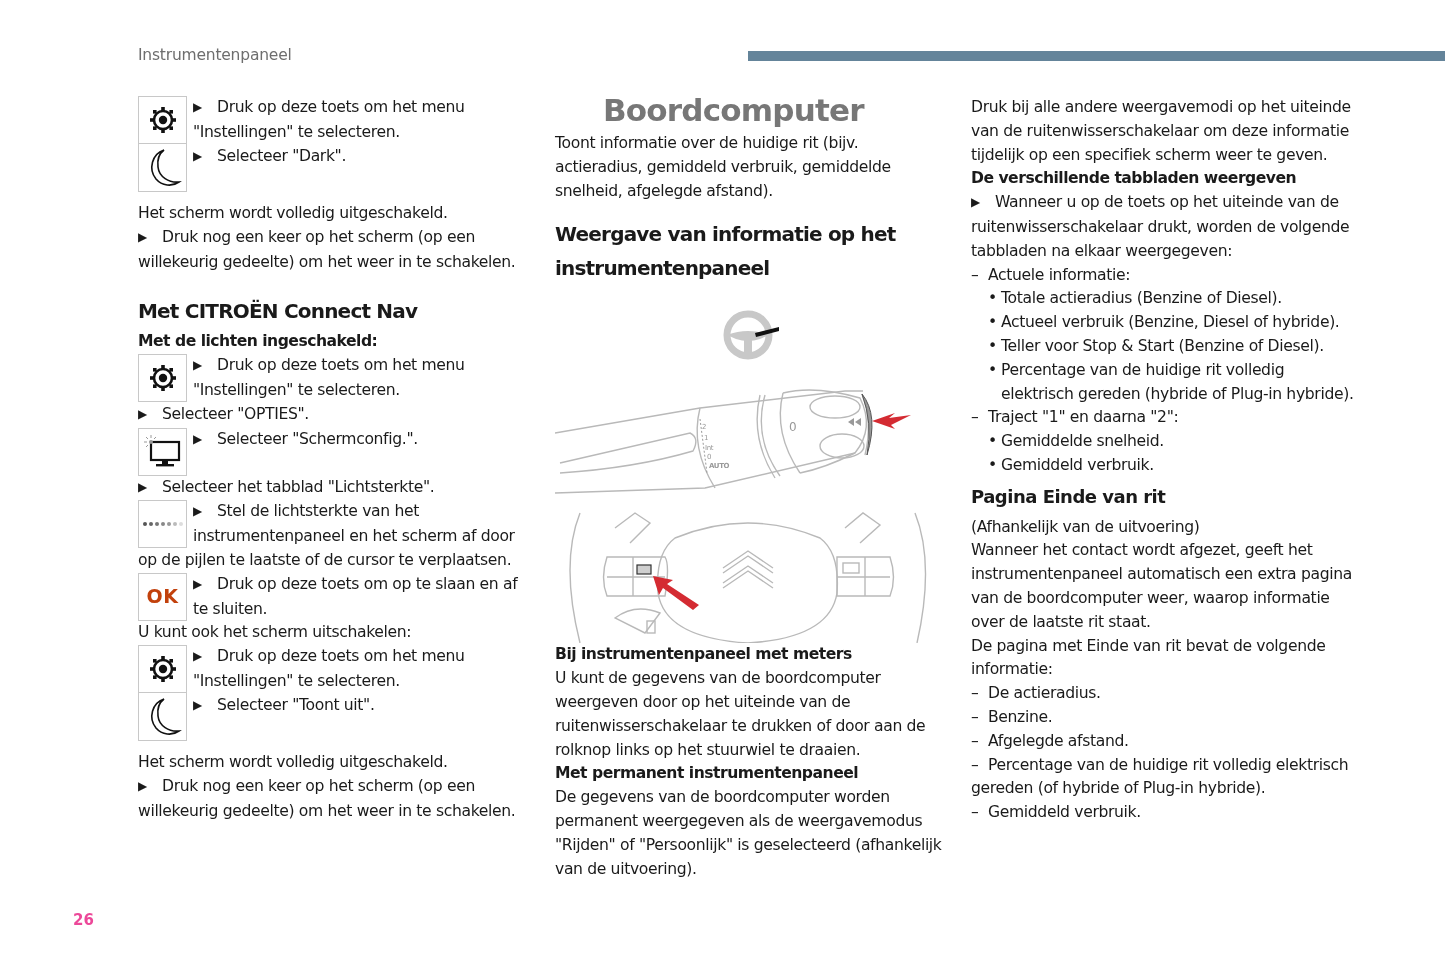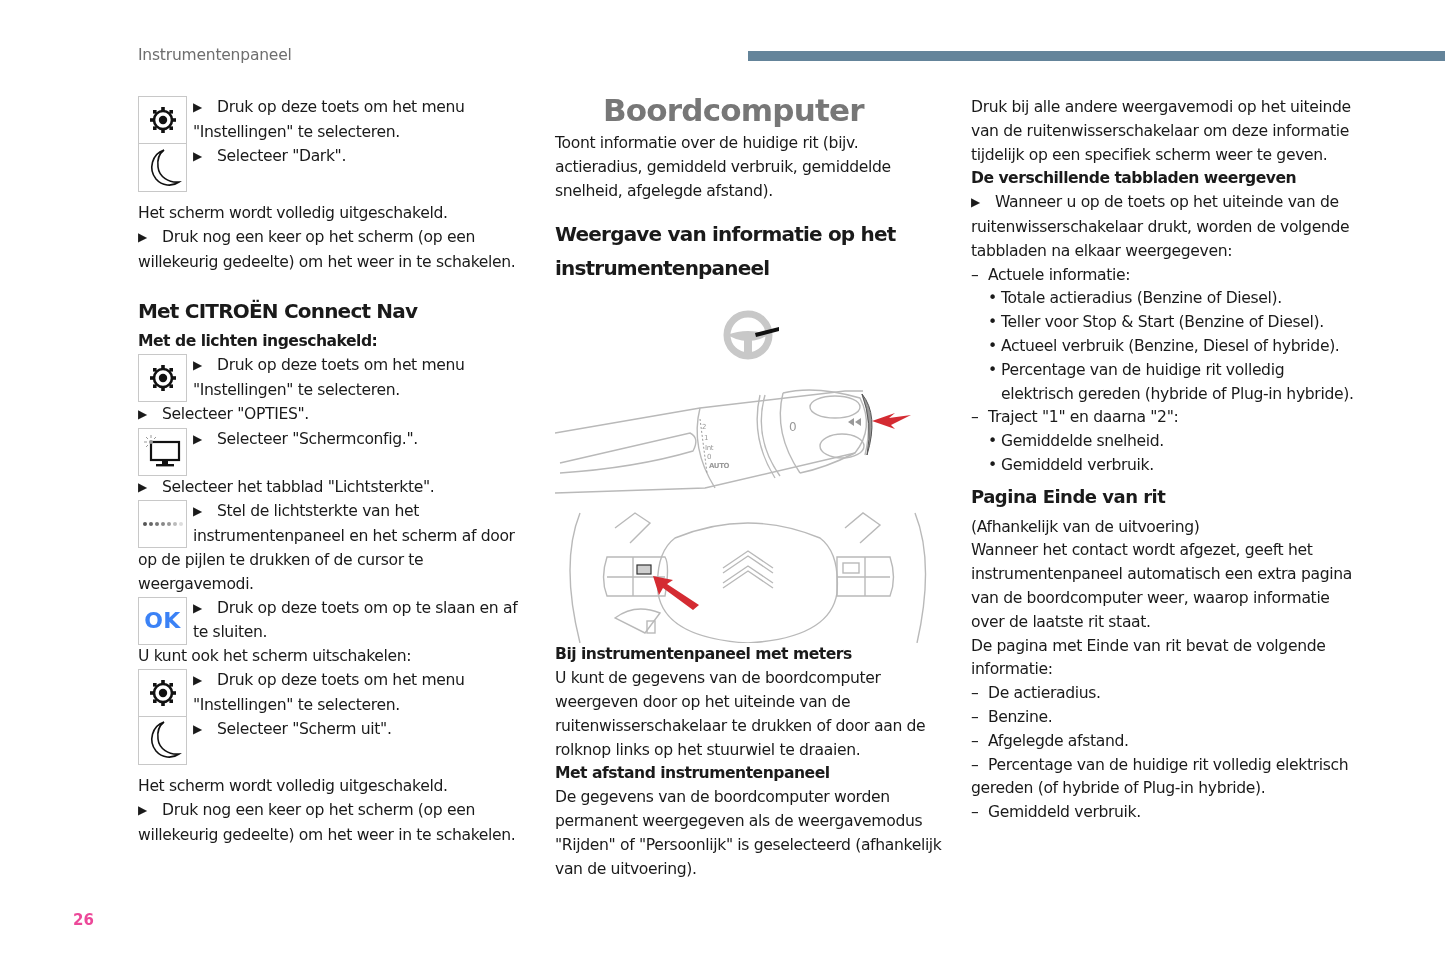--- a/index.html
+++ b/index.html
@@ -16,21 +16,21 @@
   .col-3 { left: 971px; width: 390px; }
 
   p { margin: 0; }
   b { font-weight: normal; text-align: right; }
   .arrow { display: inline-block; width: 14px; font-size: 12px; margin-right: 10px; position: relative; top: -1px; }
 
   .icon-row { display: flex; align-items: flex-start; }
   .icon-box { width: 49px; height: 48px; border: 1px solid #c8c8c8; flex: 0 0 49px; margin-right: 6px; display: flex; align-items: center; justify-content: center; background: #fff; }
   .icon-stack .icon-box + .icon-box { border-top: none; }
   .icon-row .txt { flex: 1; padding-top: 0px; }
-  .ok-text { font-weight: bold; font-size: 22px; letter-spacing: 0.5px; color: #3b82f6; font-family: "DejaVu Sans", sans-serif; }
+  .ok-text { font-weight: bold; font-size: 19px; letter-spacing: 0.5px; color: #c2410c; font-family: "DejaVu Sans", sans-serif; }
 
   .h2-big { font-family: "DejaVu Sans", sans-serif; font-weight: bold; font-size: 20px; line-height: 34px; letter-spacing: -0.8px; color: #1a1a1a; }
   .h1-gray { font-family: "DejaVu Sans", sans-serif; font-size: 31px; line-height: 40px; color: #777; letter-spacing: -0.8px; margin-left: 48px; }
   .subhead { font-weight: bold; letter-spacing: -0.5px; }
 
   .dash-item { padding-left: 0; }
   .dash-item .dash { display: inline-block; width: 17px; }
   .bullet-item { padding-left: 30px; text-indent: -13px; }
   .bullet-item .dot { display: inline-block; width: 13px; text-indent: 0; }
 
@@ -136,21 +136,21 @@
           <circle cx="28" cy="5" r="2" fill="#999"></circle>
             <circle cx="34" cy="5" r="2" fill="#bbb"></circle>
           <circle cx="40" cy="5" r="2" fill="#ddd"></circle>
         </g>
       </svg>
     </div>
     <div class="txt">
       <p><span class="arrow">▶</span><span>Stel de lichtsterkte van het instrumentenpaneel en het scherm af door</span></p>
     </div>
   </div>
-  <p>op de pijlen te drukken of de cursor te weergavemodi.</p>
+  <p>op de pijlen te laatste of de cursor te verplaatsen.</p>
 
   <div class="icon-row">
     <div class="icon-box">
       <span class="ok-text">OK</span>
     </div>
     <div class="txt">
       <p><span class="arrow">▶</span><span>Druk op deze toets om op te slaan en af te sluiten.</span></p>
     </div>
   </div>
   <p>U kunt ook het scherm uitschakelen:</p>
@@ -174,21 +174,21 @@
         </svg>
       </div>
       <div class="icon-box">
         <svg width="38" height="42" viewBox="0 0 38 42">
           <path d="M20 3 C8 7 4 22 12 32 C18 39 28 40 35 35 C25 36 15 30 14 20 C13 12 16 6 20 3 Z" fill="none" stroke="#111" stroke-width="1.6"></path>
         </svg>
       </div>
     </div>
     <div class="txt">
       <p><span class="arrow">▶</span><span>Druk op deze toets om het menu "</span><b>Instellingen</b><span>" te selecteren.</span></p>
-      <p><span class="arrow">▶</span><span>Selecteer "</span><b>Scherm uit</b><span>".</span></p>
+      <p><span class="arrow">▶</span><span>Selecteer "</span><b>Toont uit</b><span>".</span></p>
     </div>
   </div>
   <p style="margin-top:10px">Het scherm wordt volledig uitgeschakeld.</p>
   <p><span class="arrow">▶</span><span>Druk nog een keer op het scherm (op een willekeurig gedeelte) om het weer in te schakelen.</span></p>
 </div>
 
 <div class="col col-2">
   <h1 class="h1-gray" style="margin-top:-6px">Boordcomputer</h1>
   <p style="margin-top:2px">Toont informatie over de huidige rit (bijv. actieradius, gemiddeld verbruik, gemiddelde snelheid, afgelegde afstand).</p>
   <h2 class="h2-big" style="margin-top:14px">Weergave van informatie op het instrumentenpaneel</h2>
@@ -249,33 +249,33 @@
         <rect x="92" y="318" width="8" height="12"></rect>
       </g>
       <rect x="82" y="262" width="14" height="9" fill="#cfcfcf" stroke="#333" stroke-width="1.2"></rect>
 
       <path d="M98 273 L118 277 L112 281 L144 302 L138 307 L108 285 L104 292 Z" fill="#d42b32"></path>
     </svg>
   </div>
 
   <p class="subhead" style="">Bij instrumentenpaneel met meters</p>
   <p>U kunt de gegevens van de boordcomputer weergeven door op het uiteinde van de ruitenwisserschakelaar te drukken of door aan de rolknop links op het stuurwiel te draaien.</p>
-  <p class="subhead">Met afstand instrumentenpaneel</p>
+  <p class="subhead">Met permanent instrumentenpaneel</p>
   <p><span>De gegevens van de boordcomputer worden permanent weergegeven als de weergavemodus "</span><b>Rijden</b><span>" of "</span><b>Persoonlijk</b><span>" is geselecteerd (afhankelijk van de uitvoering).</span></p>
 </div>
 
 <div class="col col-3">
   <p>Druk bij alle andere weergavemodi op het uiteinde van de ruitenwisserschakelaar om deze informatie tijdelijk op een specifiek scherm weer te geven.</p>
   <p class="subhead">De verschillende tabbladen weergeven</p>
   <p><span class="arrow">▶</span><span>Wanneer u op de toets op het uiteinde van de ruitenwisserschakelaar drukt, worden de volgende tabbladen na elkaar weergegeven:</span></p>
 
   <p class="dash-item"><span class="dash">–</span><span>Actuele informatie:</span></p>
   <p class="bullet-item"><span class="dot">•</span><span>Totale actieradius (Benzine of Diesel).</span></p>
+  <p class="bullet-item"><span class="dot">•</span><span>Actueel verbruik (Benzine, Diesel of hybride).</span></p>
   <p class="bullet-item"><span class="dot">•</span><span>Teller voor Stop &amp; Start (Benzine of Diesel).</span></p>
-  <p class="bullet-item"><span class="dot">•</span><span>Actueel verbruik (Benzine, Diesel of hybride).</span></p>
   <p class="bullet-item"><span class="dot">•</span><span>Percentage van de huidige rit volledig elektrisch gereden (hybride of Plug-in hybride).</span></p>
 
   <p class="dash-item"><span class="dash">–</span><span>Traject "</span><b>1</b><span>" en daarna "</span><b>2</b><span>":</span></p>
   <p class="bullet-item"><span class="dot">•</span><span>Gemiddelde snelheid.</span></p>
   <p class="bullet-item"><span class="dot">•</span><span>Gemiddeld verbruik.</span></p>
 
   <p class="subhead" style="margin-top:7px; font-size:18px">Pagina Einde van rit</p>
   <p style="margin-top:7px">(Afhankelijk van de uitvoering)</p>
   <p>Wanneer het contact wordt afgezet, geeft het instrumentenpaneel automatisch een extra pagina van de boordcomputer weer, waarop informatie over de laatste rit staat.</p>
   <p>De pagina met Einde van rit bevat de volgende informatie:</p>

